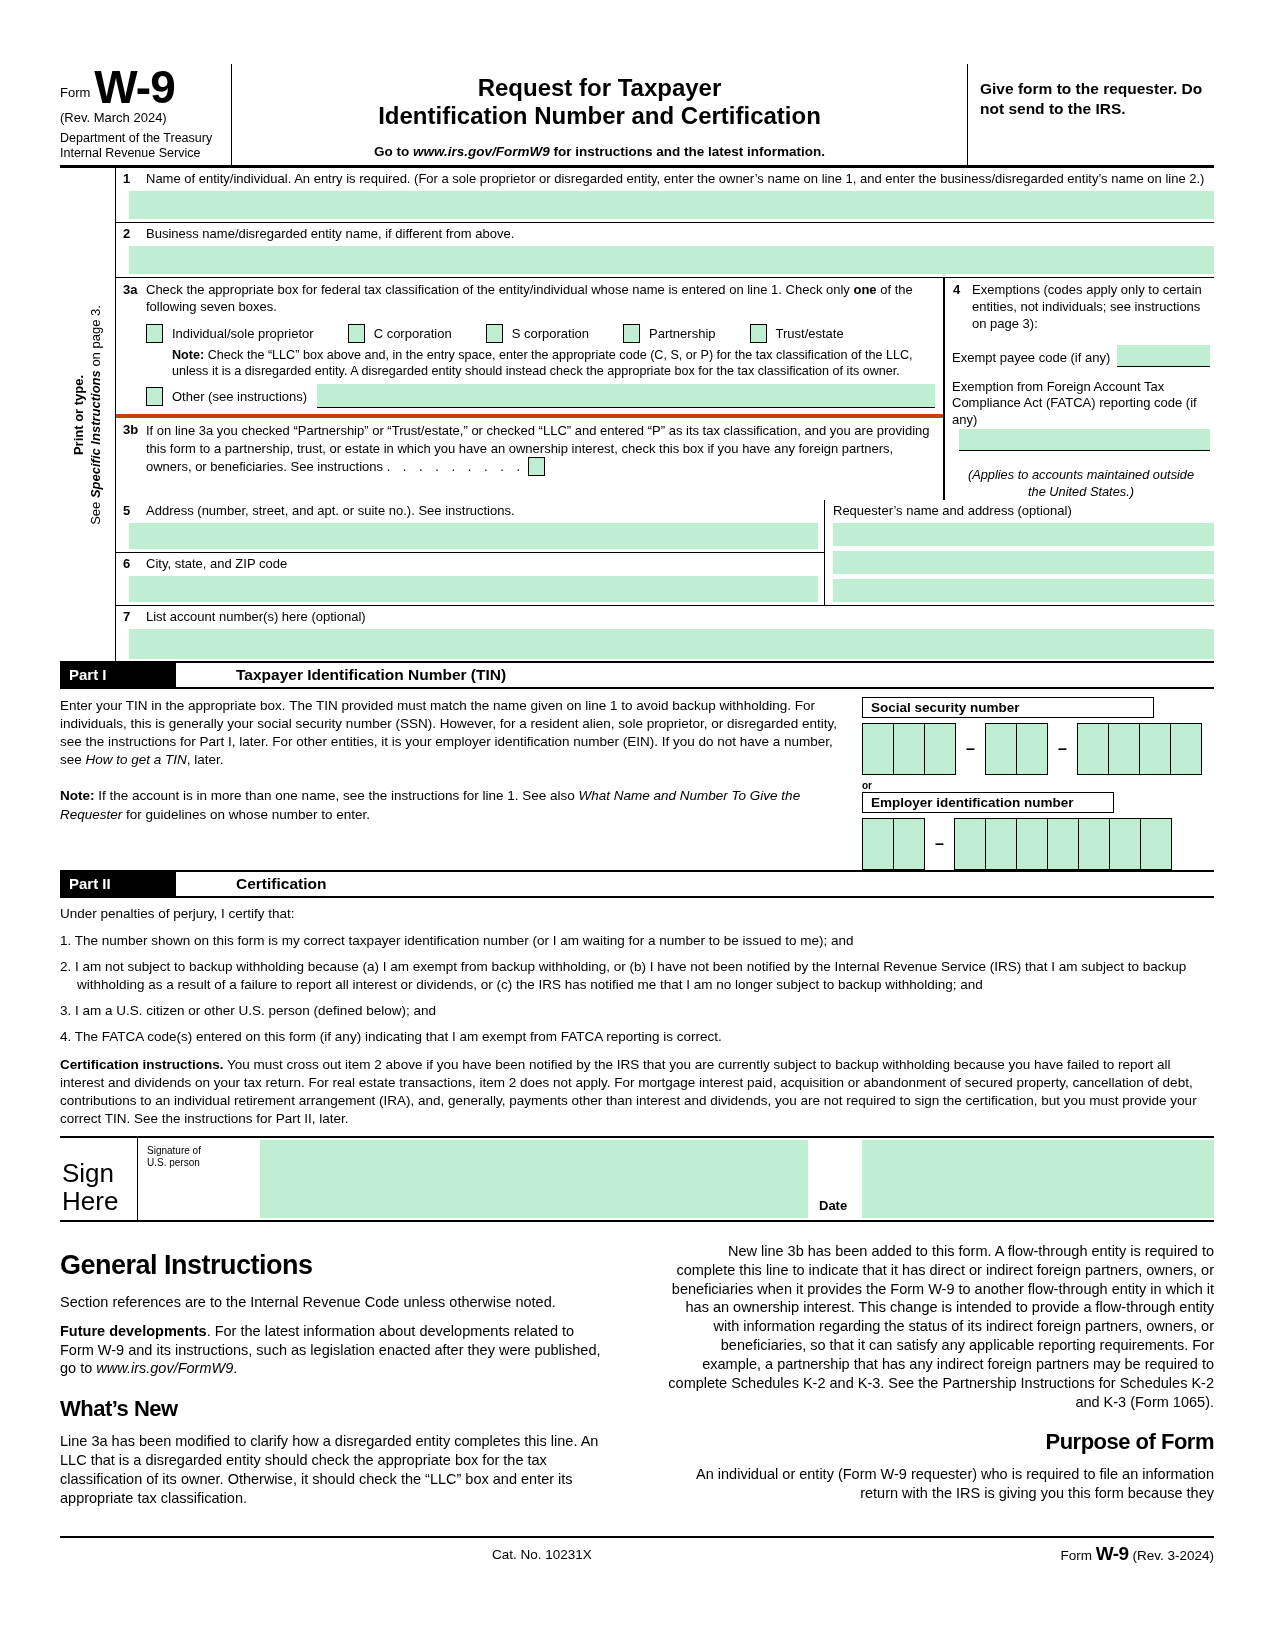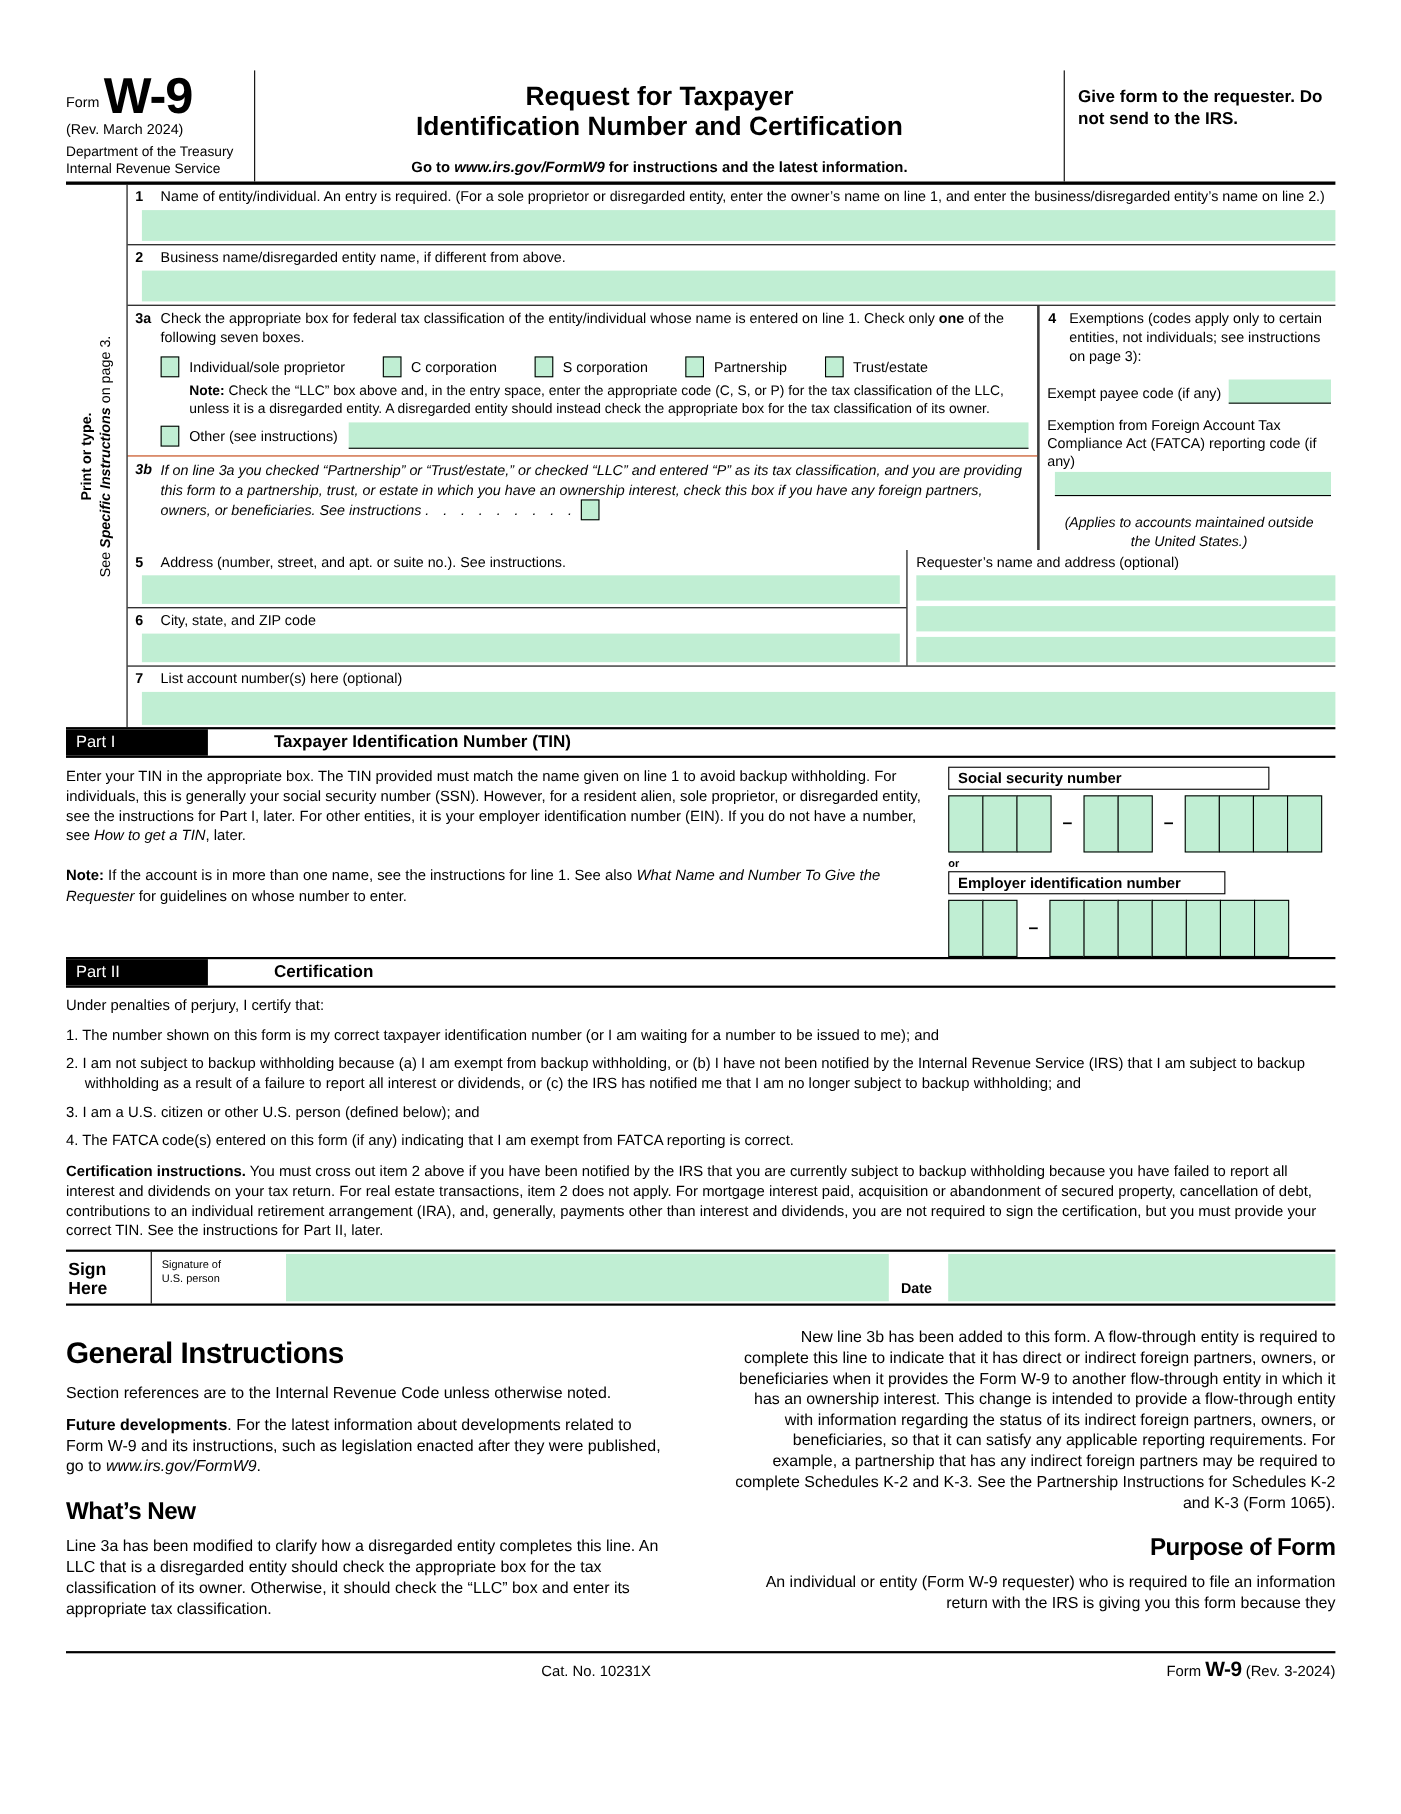--- a/index.html
+++ b/index.html
@@ -50,21 +50,21 @@
   .cbitem .cb { margin-right:9px; }
   .llcrow { display:flex; align-items:center; margin:9px 0 0 30px; padding-right:10px; }
   .llcrow .cb { margin-right:9px; }
   .dots3a { word-spacing:16px; margin-left:14px; }
   .llcbox { width:92px; height:24px; border-bottom:1px solid #000; margin-left:10px; }
   .noteblk { margin:4px 0 0 56px; font-size:12.6px; line-height:1.3; padding-right:8px; }
   .otherrow { display:flex; align-items:center; margin:5px 0 6px 30px; }
   .otherrow .cb { margin-right:9px; }
   .otherbox { flex:1; height:24px; margin-left:10px; margin-right:8px; border-bottom:1px solid #000; }
 
-  .row3b { border-top:1px solid #c2410c; display:flex; padding:4px 0 7px;font-style:italic; }
+  .row3b { border-top:4px solid #c2410c; display:flex; padding:4px 0 7px; }
   .r3btext { flex:1; line-height:1.35; padding-right:6px; }
   .dots3b { word-spacing:9px; }
   .cb3b { vertical-align:-5px; margin-left:8px; }
 
   .col4 { width:270px; border-left:1px solid #000; padding:4px 4px 0 7px; font-size:13px; line-height:1.3; }
   .col4 .num { width:20px; padding-left:1px; }
   .exrow { display:flex; align-items:flex-end; margin-top:12px; }
   .exlbl { flex:none; }
   .exbox { flex:1; height:22px; border-bottom:1px solid #000; margin-left:7px; }
   .fatca { margin-top:12px; }
@@ -77,21 +77,21 @@
   .line5 { border-bottom:1px solid #000; padding-top:3px; }
   .line6 { padding-top:3px; }
   .l56 .bar { margin-right:6px; height:26px; }
   .right56 { width:389px; padding:3px 0 0 8px; font-size:13px; }
   .rbar { height:23px; margin:5px 0 0 0; }
   .row7 { padding-top:3px; }
   .row7 .bar { height:30px; margin-bottom:2px; }
 
   
   .part-hdr { display:flex; align-items:stretch; border-top:2px solid #000; border-bottom:2px solid #000; }
-  .part-tag { background:#000; color:#fff; font-weight:normal; font-size:15px; padding:3px 10px 3px 9px; width:129px; flex:none; }
+  .part-tag { background:#000; color:#fff; font-weight:bold; font-size:15px; padding:3px 10px 3px 9px; width:116px; flex:none; }
   .part-title { font-weight:bold; font-size:15.5px; padding:3px 0 3px 60px; }
 
   
   .p1body { display:flex; }
   .p1text { flex:1; font-size:13.5px; line-height:1.34; padding:8px 16px 0 0; }
   .p1text p { margin-bottom:18px; }
   .p1tin { width:352px; padding-top:8px; }
   .tin-lblbox { border:1px solid #000; font-weight:bold; font-size:13.5px; padding:2px 8px; width:292px; }
   .tin-lblbox.ein { width:252px; }
   .digits { display:flex; align-items:center; margin-top:5px; }
@@ -100,21 +100,21 @@
   .or { font-weight:bold; font-size:10px; margin:5px 0 1px; }
 
   
   .p2body { font-size:13.5px; line-height:1.33; padding-top:7px; }
   .p2body .intro { margin-bottom:9px; }
   .item { padding-left:17px; text-indent:-17px; margin-bottom:8px; }
   .certp { margin:10px 0 8px; }
 
   
   .signrow { display:flex; border-top:2px solid #000; border-bottom:2px solid #000; align-items:stretch; }
-  .sign-label { width:78px; flex:none; font-weight:bold; font-size:16px; line-height:1.1; padding:8px 0 4px 2px; border-right:1px solid #000; }
+  .sign-label { width:78px; flex:none; font-weight:normal; font-size:26px; line-height:1.1; padding:21px 0 4px 2px; border-right:1px solid #000; }
   .sig-of { width:122px; flex:none; font-weight:normal; font-size:10px; line-height:1.25; padding:7px 6px 0 9px; }
   .sig-area { flex:1; margin:2px 0; }
   .date-label { width:54px; flex:none; font-weight:bold; font-size:13px; display:flex; align-items:flex-end; padding:0 9px 7px 11px; }
   .date-area { width:352px; flex:none; margin:2px 0; }
 
   
   .gi { display:flex; margin-top:4px; }
   .gi-left { width:552px; flex:none; }
   .gi-right { flex:1; padding-left:46px; padding-top:16px;text-align:right; }
   .gi-h1 { font-size:27px; font-weight:bold; margin:24px 0 12px; letter-spacing:-.5px; }

